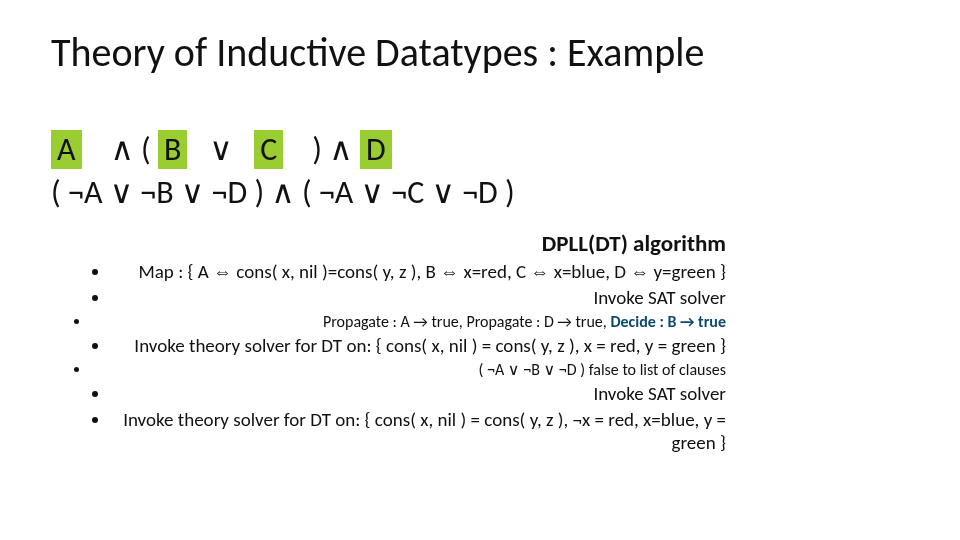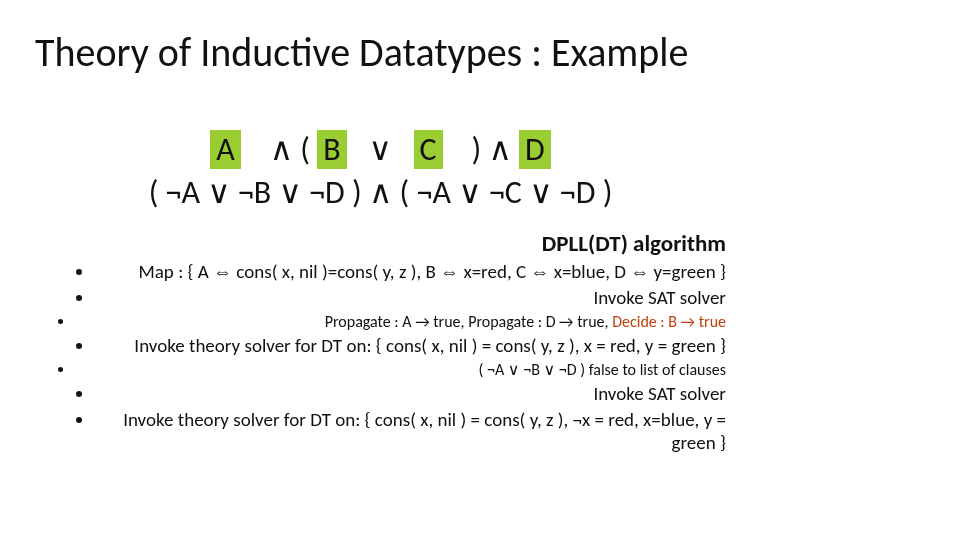--- a/index.html
+++ b/index.html
@@ -1,25 +1,25 @@
 <!DOCTYPE html>
 <html><head>
 <meta charset="utf-8">
 <style>
   html,body{margin:0;padding:0;background:#fff;font-family:"Calibri","Segoe UI",Arial,sans-serif;color:#111;}
-  .slide{width:776px;height:540px;position:relative;box-sizing:border-box;padding:28px 50px 10px 35px;}
+  .slide{width:776px;height:540px;position:relative;box-sizing:border-box;padding:28px 50px 10px 51px;}
   .title{font-size:40px;font-weight:400;letter-spacing:0px;margin-bottom:8px;}
-  .formula{font-size:32px;line-height:1.35;text-align:center;margin:4px 0 14px 0;white-space:pre;}
+  .formula{font-size:32px;line-height:1.35;text-align:left;margin:4px 0 14px 0;white-space:pre;}
   .hl{background:#9ACD32;padding:0 6px;}
   .body{font-size:19px;text-align:right;}
   .h2{font-size:23px;font-weight:600;margin:2px 0 2px 20px;}
   ul.lvl1{list-style:disc;margin:0 0 0 60px;padding:0;font-size:19px;}
   ul.lvl2{list-style:disc;margin:0 0 0 40px;padding:0;font-size:16px;}
   li{margin:3px 0;}
-  .green{color:#c2410c;font-weight:400;}
+  .green{color:#0c4a6e;font-weight:700;}
 </style>
 </head>
 <body>
 
 <div class="slide">
 
   <div class="title">Theory of Inductive Datatypes : Example</div>
 
   <div class="formula">
 <span class="hl">A</span>    <span>∧ ( </span><span class="hl">B</span><span>   ∨   </span><span class="hl">C</span><span>    ) ∧ </span><span class="hl">D</span>

